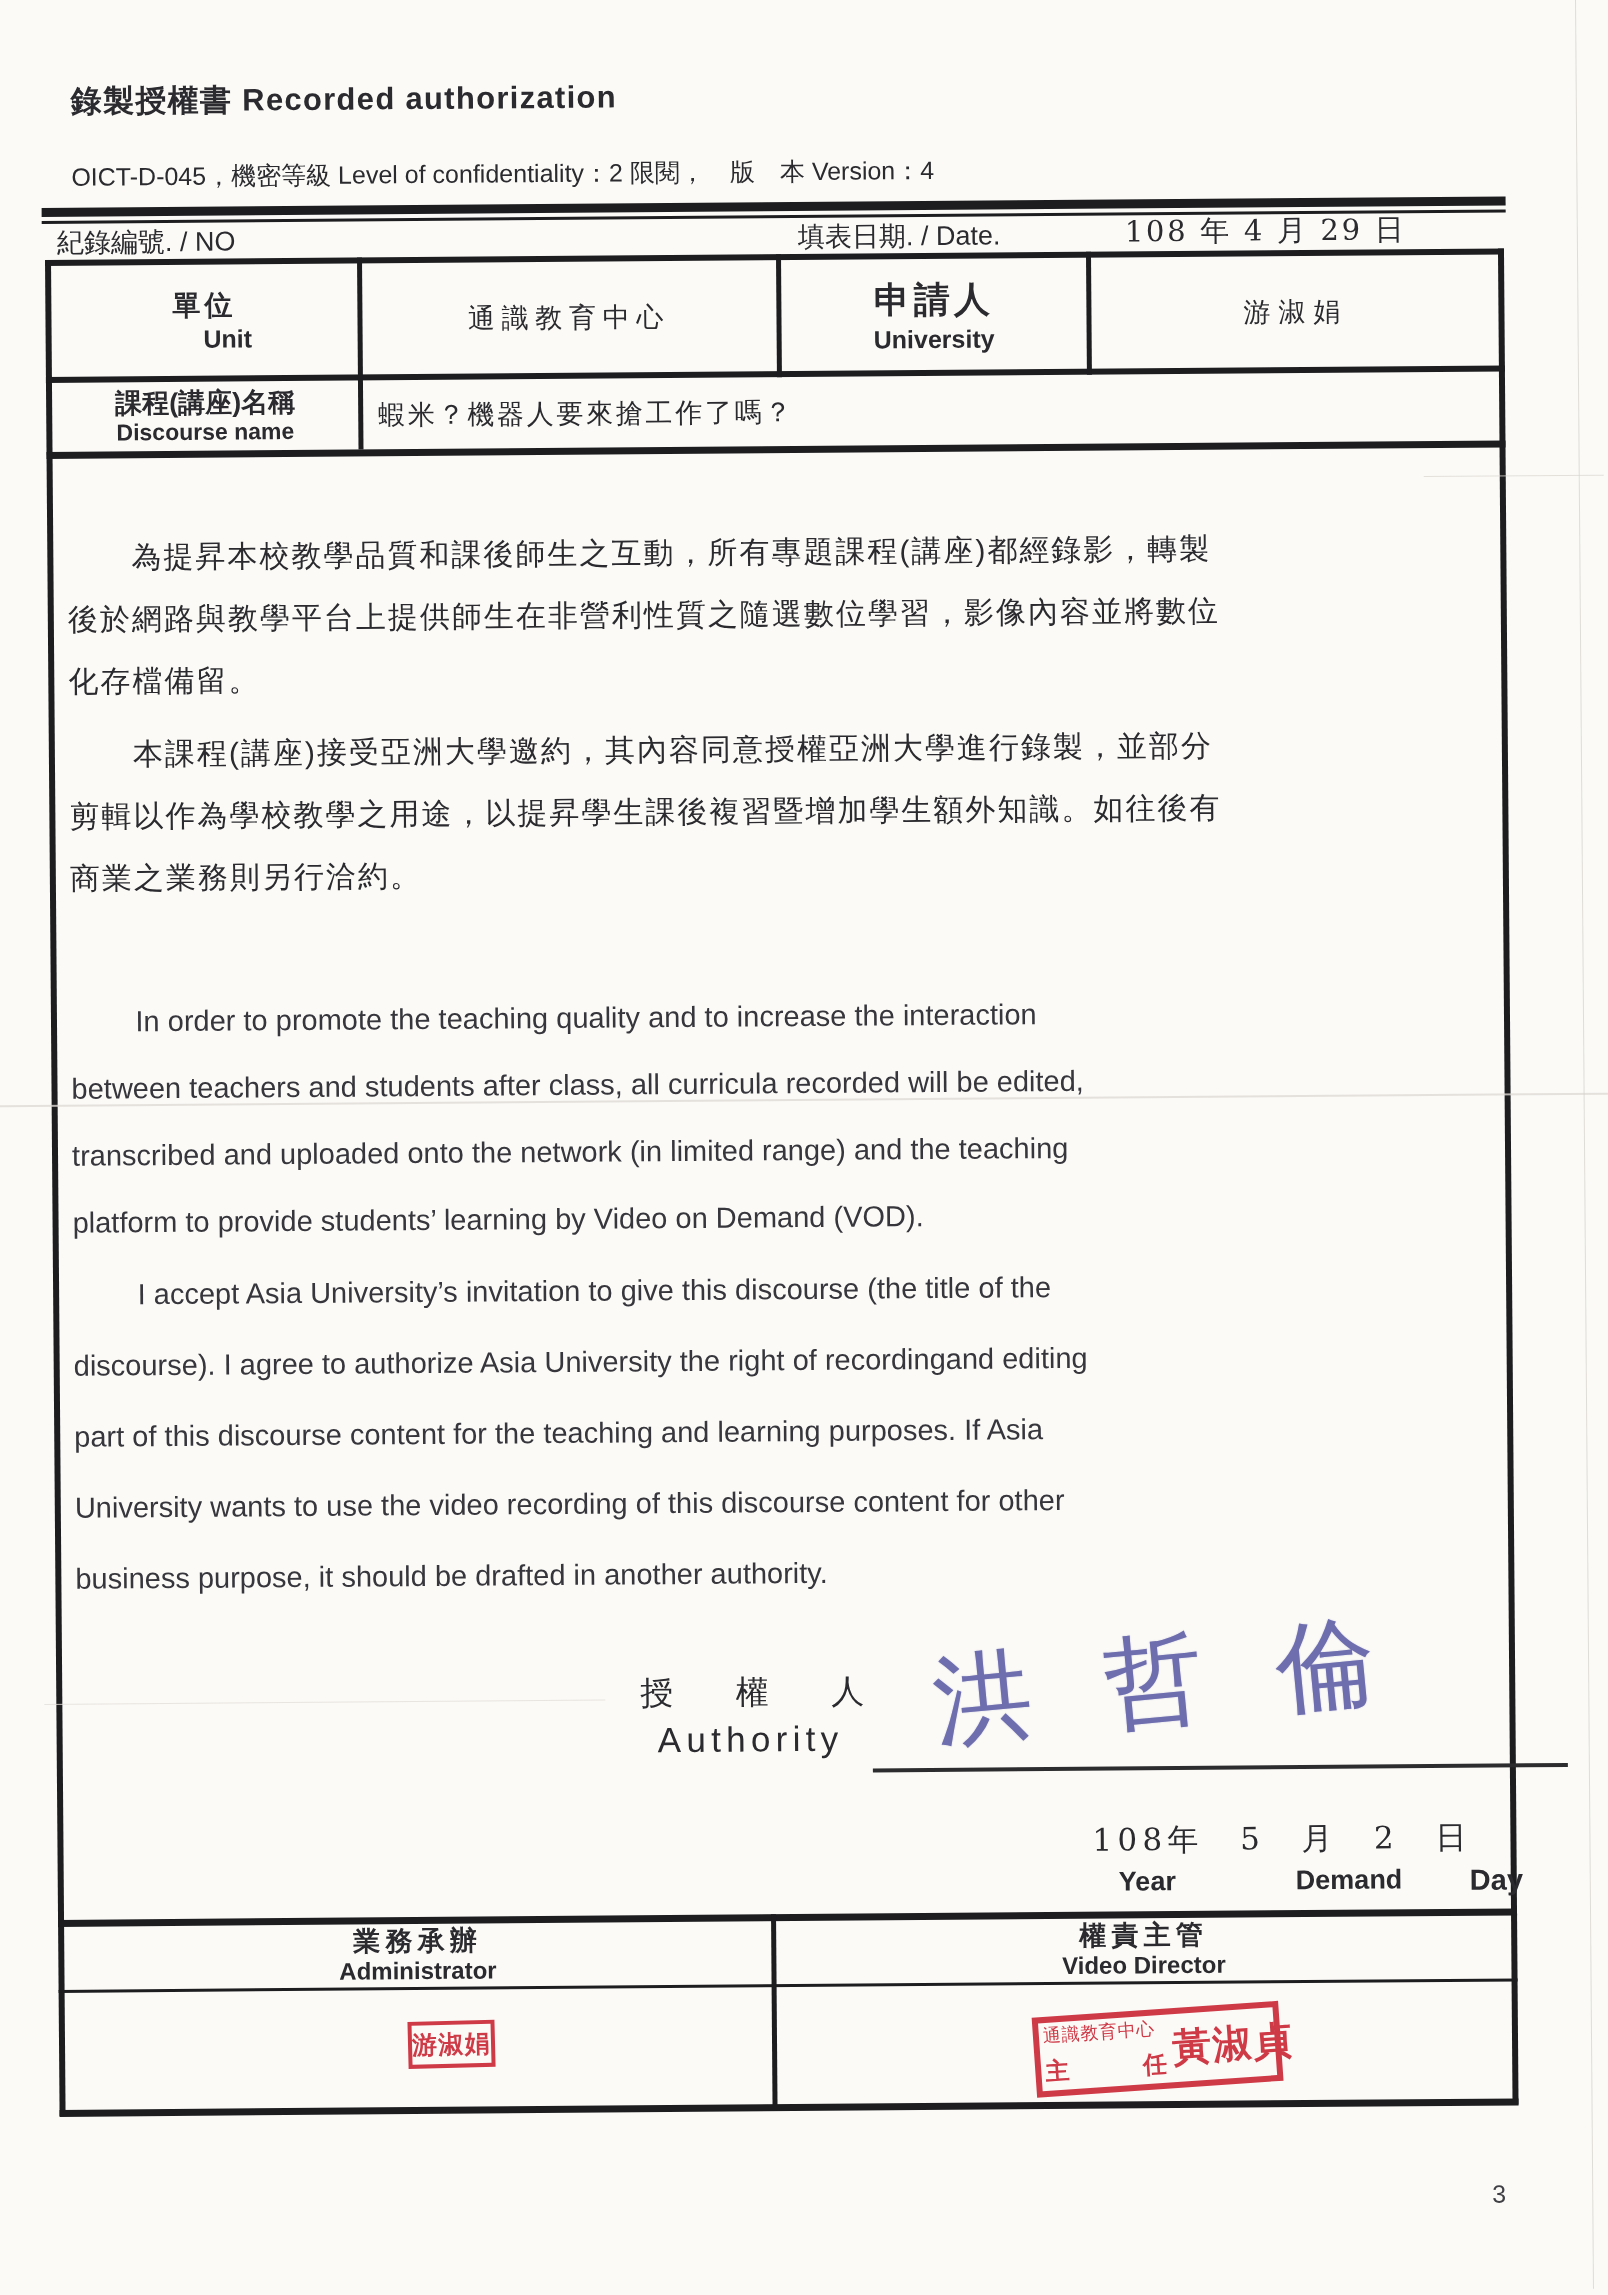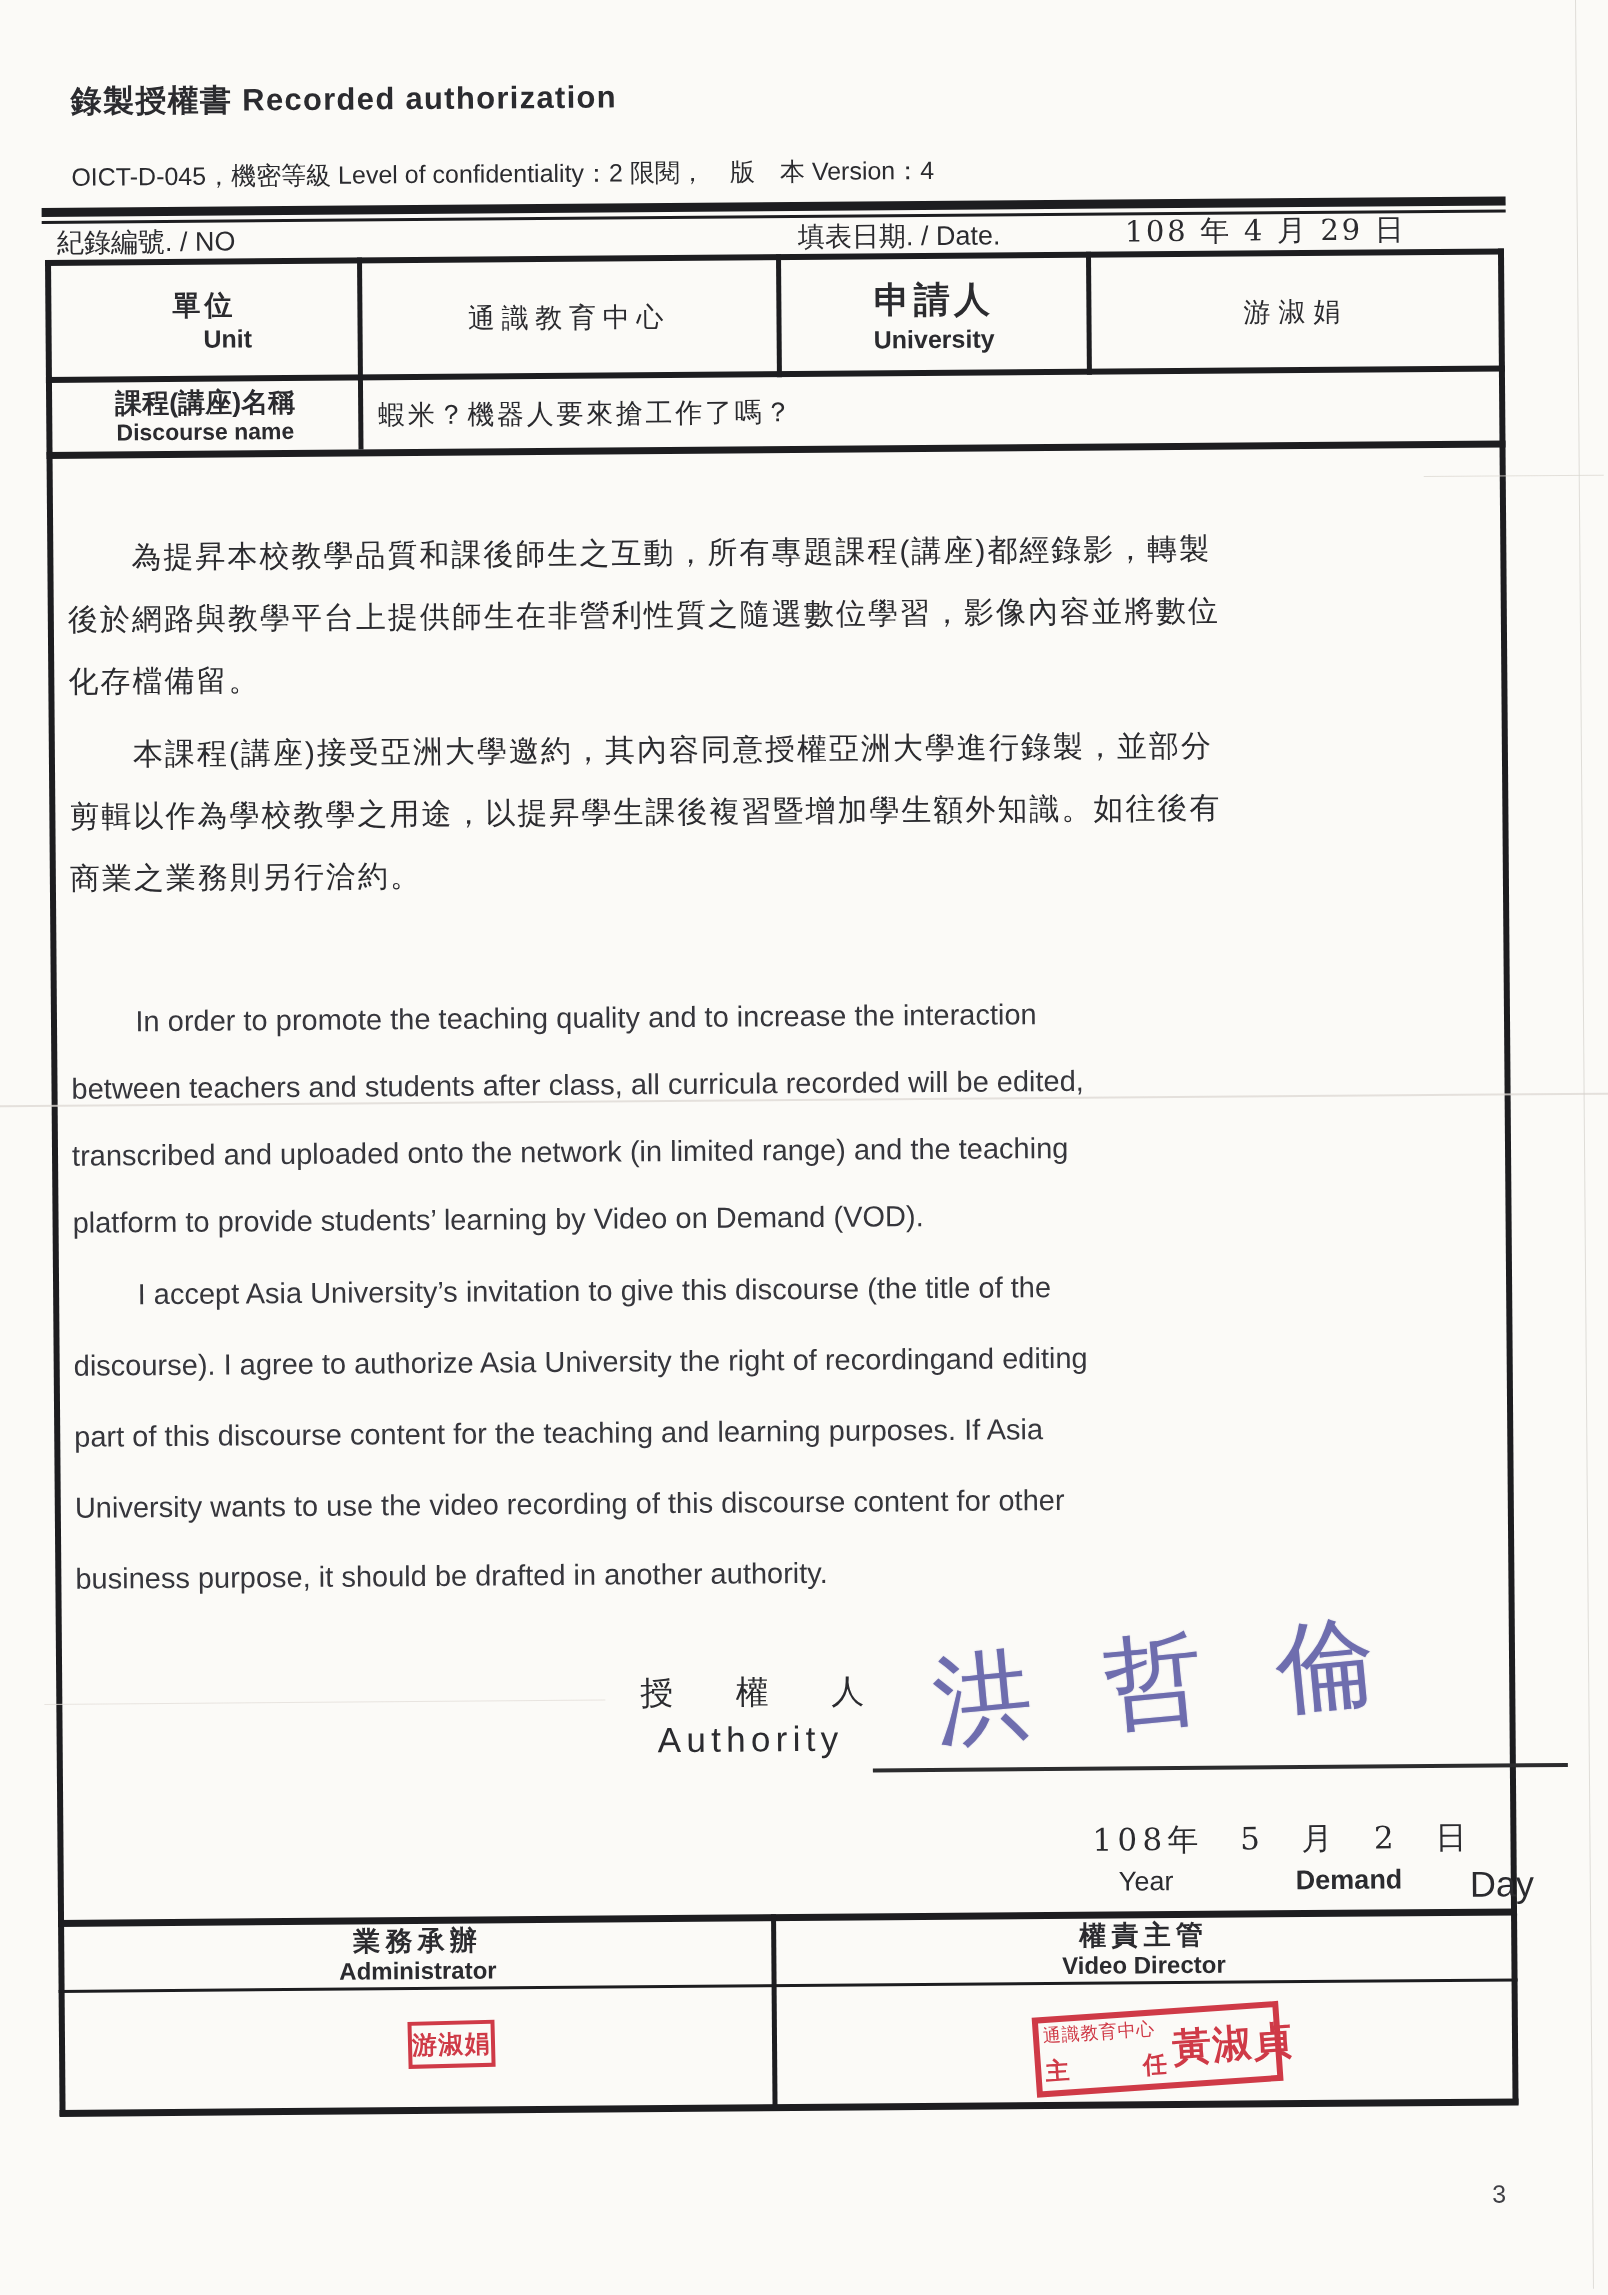--- a/index.html
+++ b/index.html
@@ -94,23 +94,23 @@
 part of this discourse content for the teaching and learning purposes. If Asia
 University wants to use the video recording of this discourse content for other
 business purpose, it should be drafted in another authority.</div>
 
   <div class="t" style="left:636px;top:1670px;font-size:33px;letter-spacing:14.7px;">授　權　人</div>
   <div class="t" style="left:653px;top:1719px;font-size:35px;letter-spacing:5.3px;">Authority</div>
   <div class="ln" style="left:868px;top:1769px;width:695px;height:4px;background:#2c2c2e;"></div>
   <div class="sig-name" style="left:928px;top:1616px;">洪哲倫</div>
 
   <div class="t serif" style="left:1087px;top:1822px;font-size:31px;letter-spacing:5.3px;">108年　5　月　2　日</div>
-  <div class="t" style="left:1113px;top:1869px;font-size:27px;font-weight:400;">Year</div>
+  <div class="t" style="left:1113px;top:1869px;font-size:27px;font-weight:700;">Year</div>
   <div class="t" style="left:1290px;top:1869px;font-size:27px;font-weight:600;">Demand</div>
-  <div class="t" style="left:1464px;top:1869px;font-size:36px;font-weight:400;">Day</div>
+  <div class="t" style="left:1464px;top:1869px;font-size:29px;font-weight:700;">Day</div>
 
   <div class="ln" style="left:52px;top:1914px;width:1459px;height:6.7px;"></div>
   <div class="ln" style="left:765px;top:1914px;width:4.7px;height:196px;"></div>
   <div class="ln" style="left:52px;top:1984px;width:1459px;height:2.7px;"></div>
   <div class="ln" style="left:52px;top:2104px;width:1459px;height:6.7px;"></div>
 
   <div class="cell" style="left:58px;top:1923px;width:707px;height:59px;line-height:1.15;">
     <span class="b" style="font-size:27px;letter-spacing:5.3px;">業務承辦</span>
     <span class="b" style="font-size:24px;">Administrator</span>
   </div>

